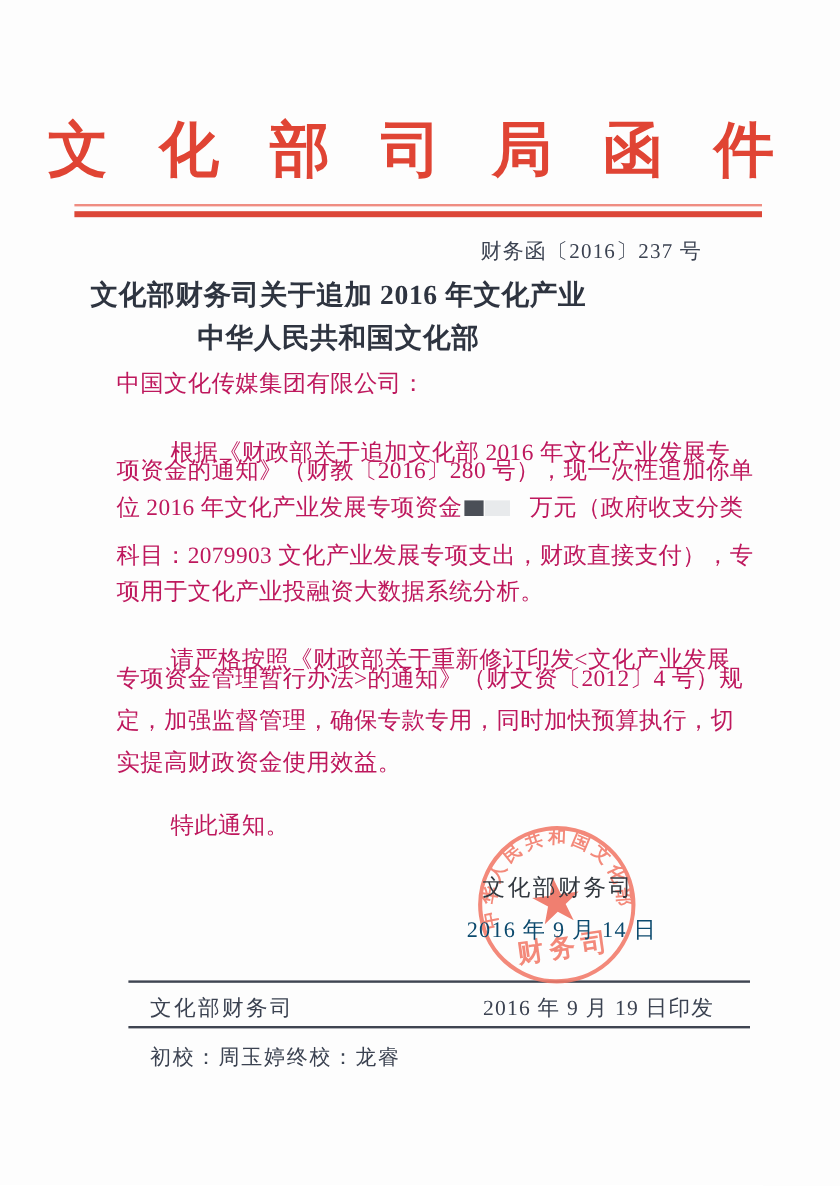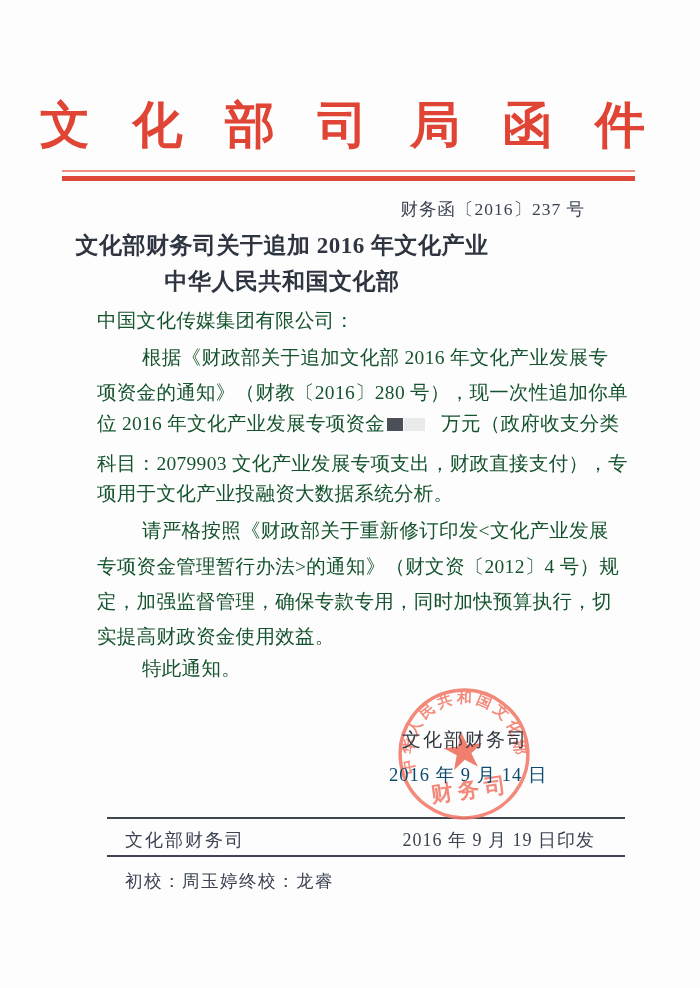--- a/index.html
+++ b/index.html
@@ -36,25 +36,25 @@
   .doc-title{
     position:absolute;left:0;width:564px;text-align:center;
     font-size:23px;font-weight:bold;color:#2e3440;
     white-space:nowrap;letter-spacing:0.5px;
   }
   .doc-title.l1{top:230px;}
   .doc-title.l2{top:266px;}
   
   .bline{
     position:absolute;left:97px;
-    font-size:19.5px;color:#14532d;
+    font-size:19.5px;color:#be185d;
     white-space:nowrap;letter-spacing:0.3px;
     line-height:26px;
   }
-  .bline.indent{left:142px;}
+  .bline.indent{left:142px;margin-top:20px;}
   .redact-dark{
     display:inline-block;width:16px;height:13px;
     background:#4b4f57;vertical-align:-1px;margin-left:2px;
   }
   .redact-light{
     display:inline-block;width:21px;height:13px;
     background:#e8eaec;vertical-align:-1px;margin-right:16px;margin-left:1px;
   }
   
   .sig-org{

